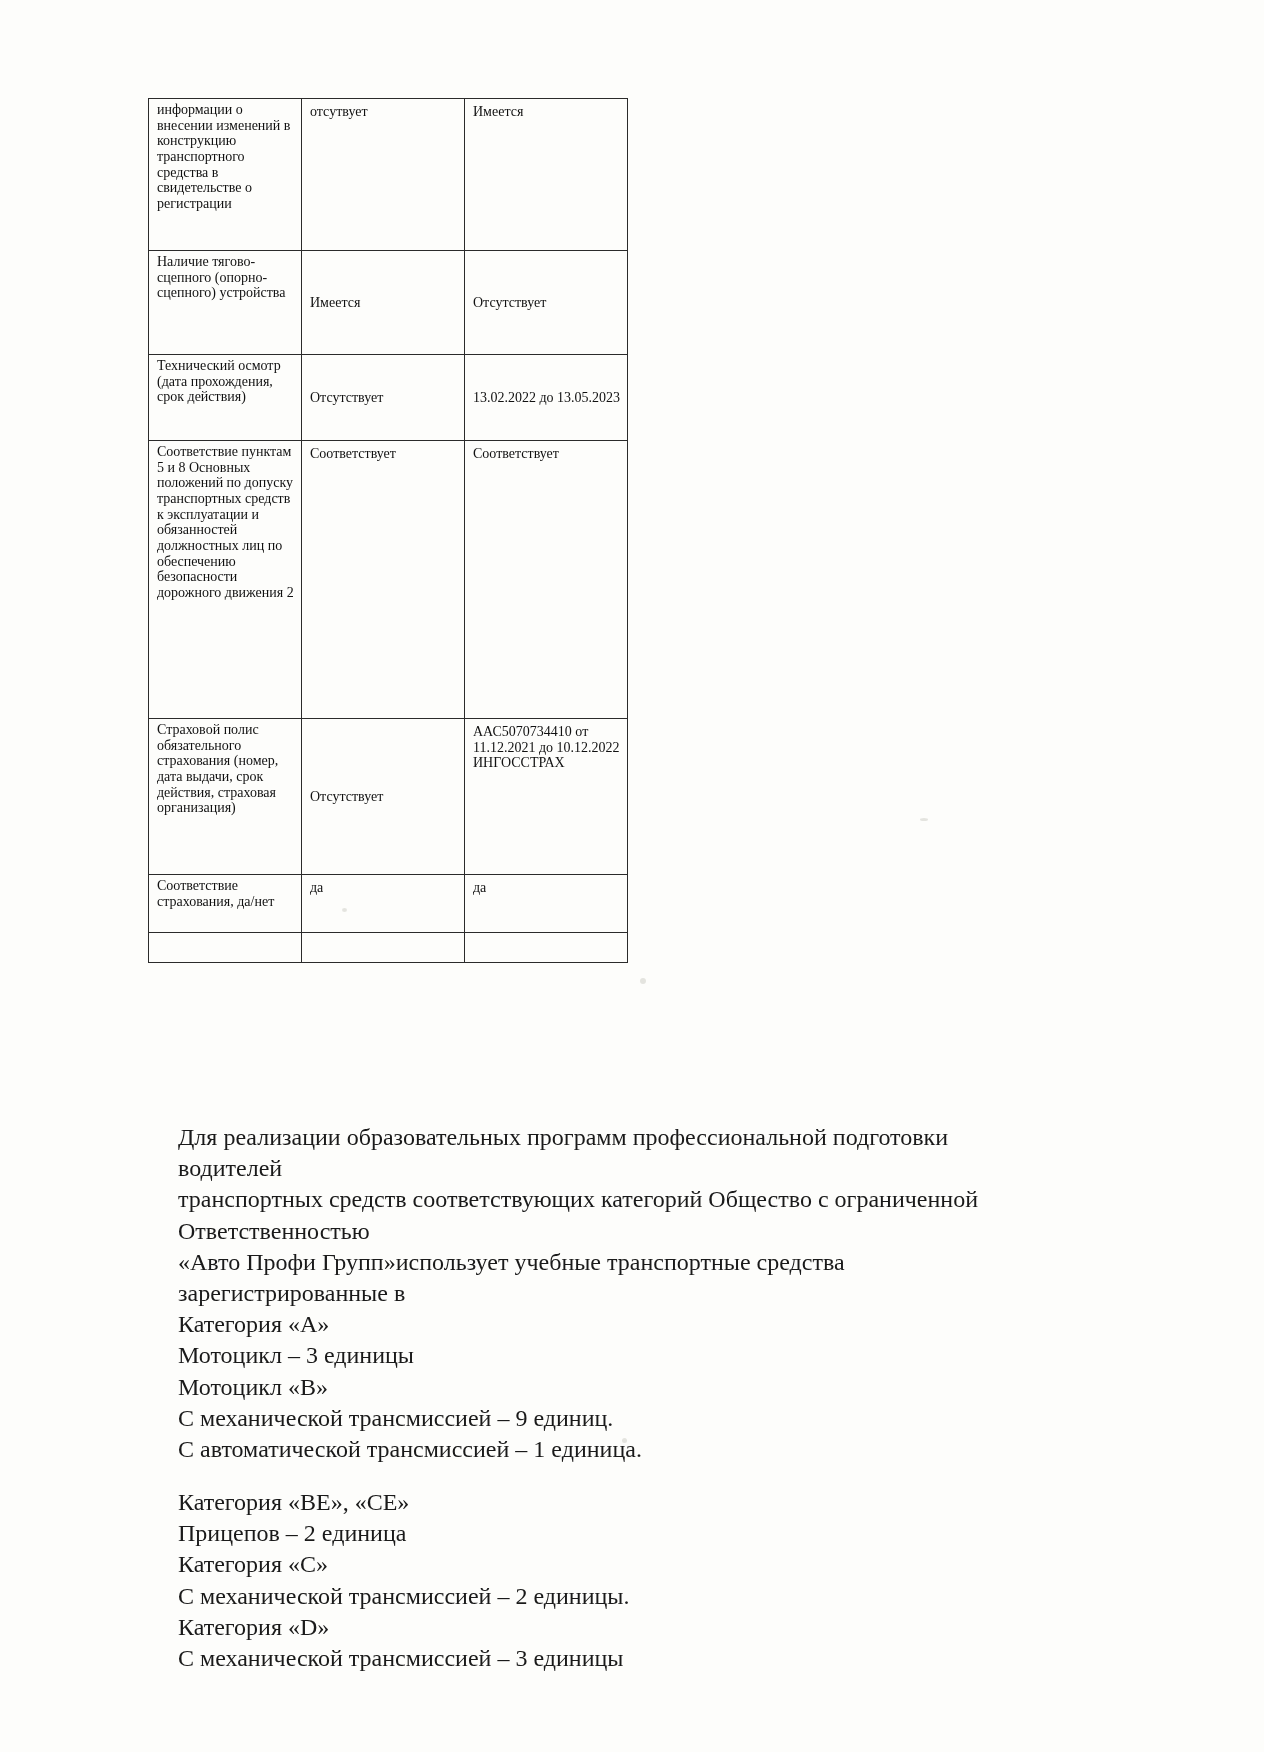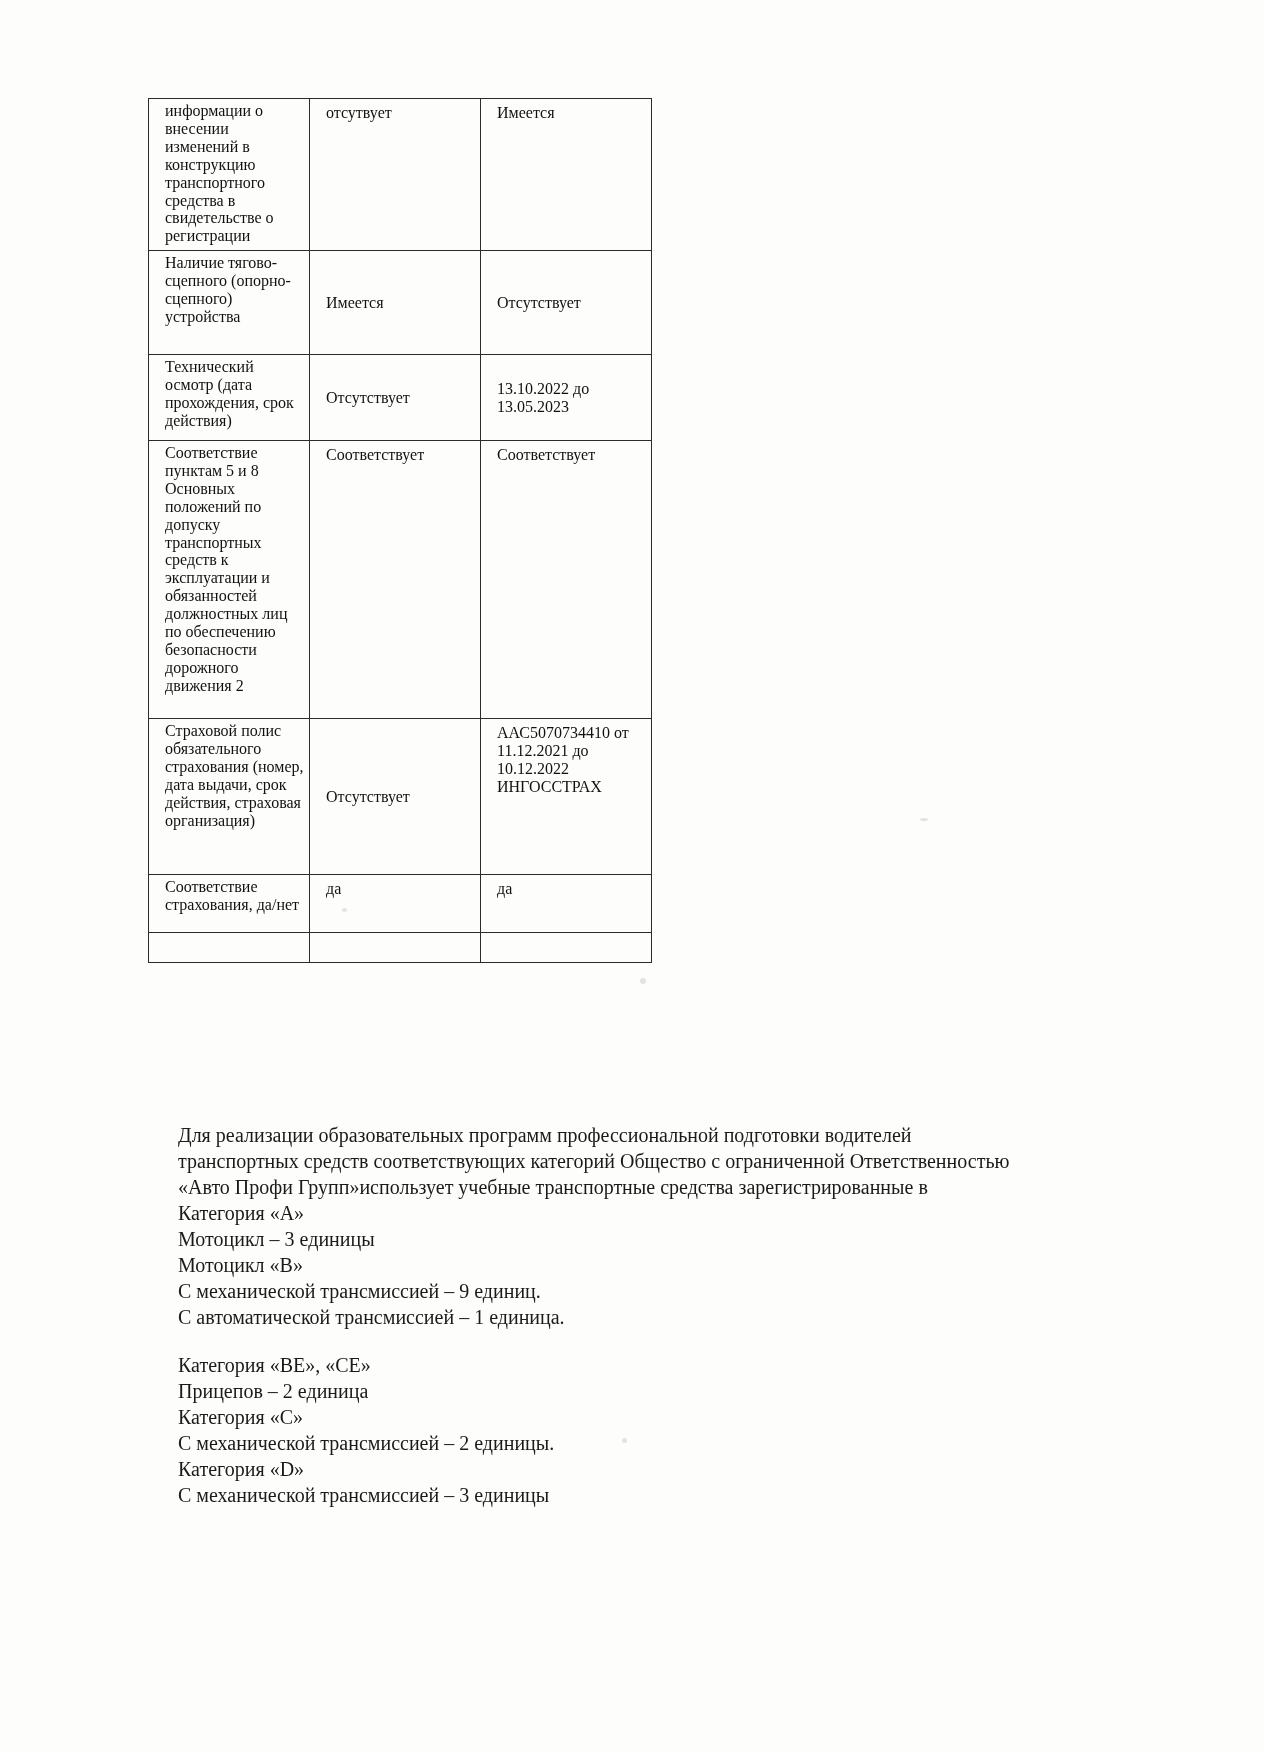--- a/index.html
+++ b/index.html
@@ -33,22 +33,22 @@
     position: absolute;
     left: 148px;
     top: 98px;
     width: 452px;
     border-collapse: collapse;
     table-layout: fixed;
   }
   table.specs td {
     border: 1px solid #2b2b2b;
     vertical-align: top;
-    padding: 3px 4px 4px 16px;
-    font-size: 16px;
+    padding: 3px 4px 4px 8px;
+    font-size: 14px;
     line-height: 1.12;
   }
   table.specs td.label {
     width: 140px;
     text-align: left;
   }
   table.specs td.val {
     width: 150px;
     text-align: left;
     vertical-align: top;
@@ -59,21 +59,21 @@
   }
   table.specs tr.spacer td {
     height: 22px;
   }
 
   .body-text {
     position: absolute;
     left: 178px;
     top: 1122px;
     width: 870px;
-    font-size: 20px;
+    font-size: 24px;
     line-height: 1.30;
     color: #1a1a1a;
   }
   .body-text p {
     margin: 0;
   }
   .body-text .bold {
     font-weight: normal;
   }
   .body-text .gap {
@@ -99,21 +99,21 @@
         <td class="val">Имеется</td>
       </tr>
       <tr style="height:104px">
         <td class="label">Наличие тягово-сцепного (опорно-сцепного) устройства</td>
         <td class="val mid">Имеется</td>
         <td class="val mid">Отсутствует</td>
       </tr>
       <tr style="height:86px">
         <td class="label">Технический осмотр (дата прохождения, срок действия)</td>
         <td class="val mid">Отсутствует</td>
-        <td class="val mid">13.10.2022 до 13.05.2023</td>
+        <td class="val mid">13.02.2022 до 13.05.2023</td>
       </tr>
       <tr style="height:278px">
         <td class="label">Соответствие пунктам 5 и 8 Основных положений по допуску транспортных средств к эксплуатации и обязанностей должностных лиц по обеспечению безопасности дорожного движения 2</td>
         <td class="val">Соответствует</td>
         <td class="val">Соответствует</td>
       </tr>
       <tr style="height:156px">
         <td class="label">Страховой полис обязательного страхования (номер, дата выдачи, срок действия, страховая организация)</td>
         <td class="val mid">Отсутствует</td>
         <td class="val">ААС5070734410 от 11.12.2021 до 10.12.2022 ИНГОССТРАХ</td>

